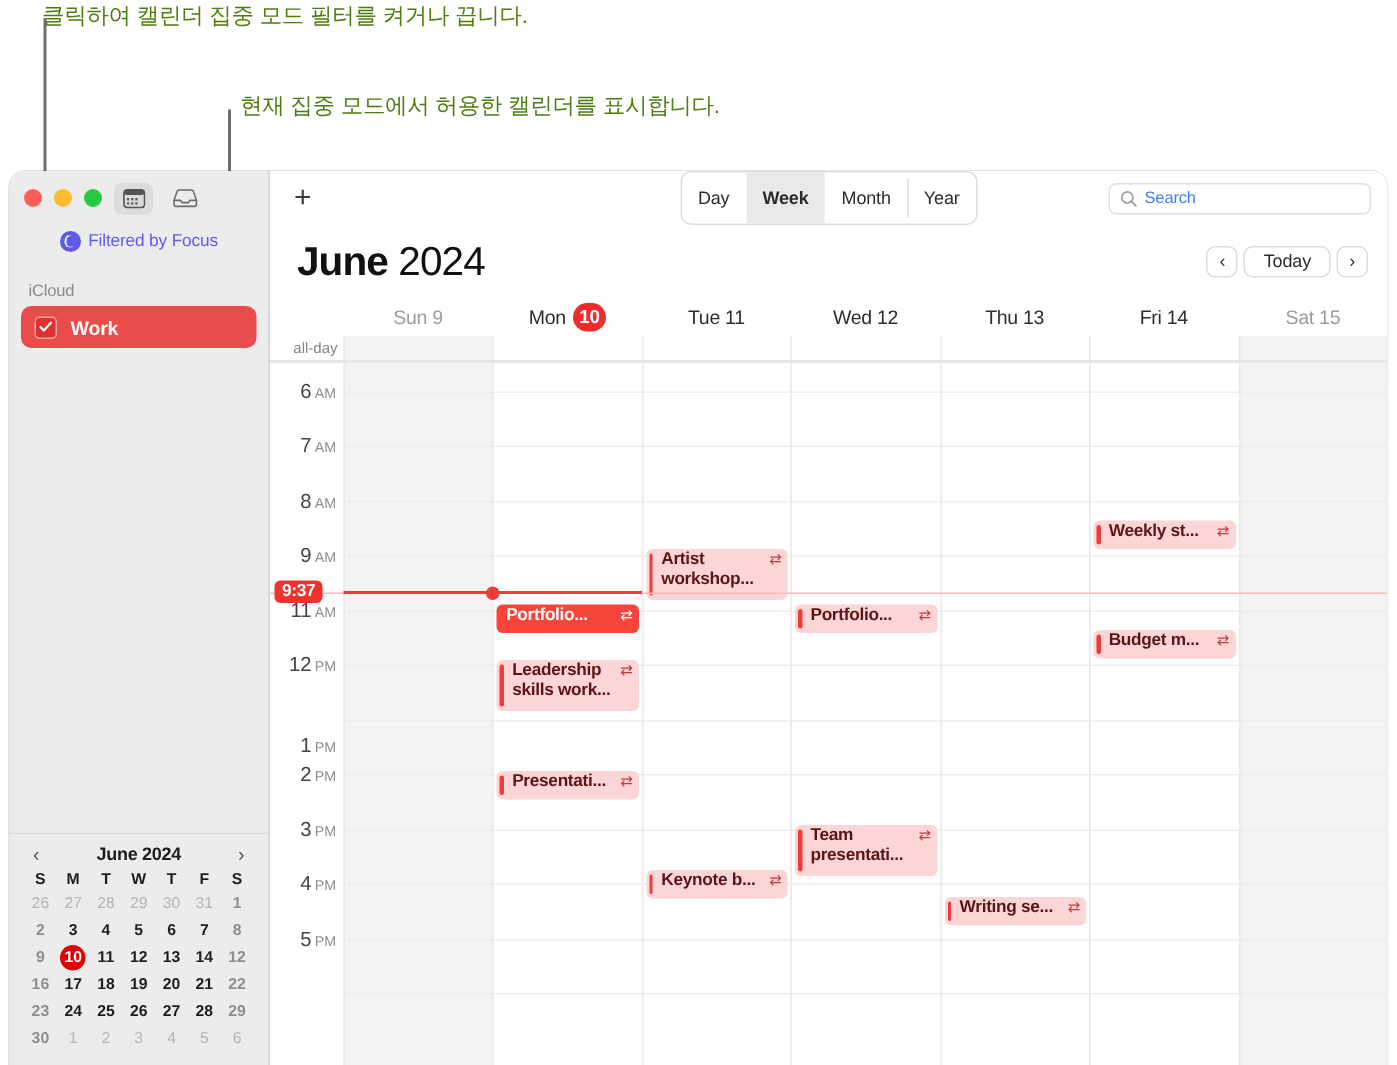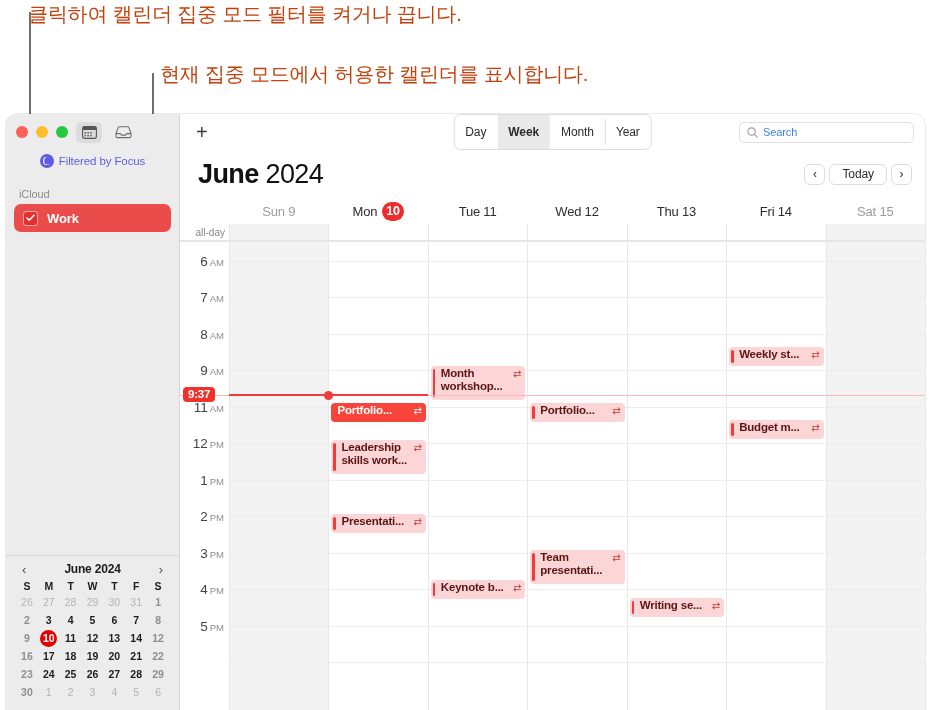--- a/index.html
+++ b/index.html
@@ -8,22 +8,22 @@
     background: #ffffff;
     font-family: "Liberation Sans", "DejaVu Sans", sans-serif;
     overflow: hidden;
     position: relative;
     -webkit-font-smoothing: antialiased;
   }
 
   
   .callout-text {
     position: absolute;
-    font-size: 20px;
-    color: #c2410c;
+    font-size: 15px;
+    color: #4d7c0f;
     white-space: nowrap;
     letter-spacing: -0.2px;
   }
   #callout1-text { left: 28px; top: 1px; }
   #callout2-text { left: 160px; top: 61px; }
   .callout-line {
     position: absolute;
     background: #6e6e6e;
   }
   #callout1-v { left: 29px; top: 12px; width: 2px; height: 168px; }
@@ -595,21 +595,21 @@
 
     <div class="scroll-area">
       <div class="grid" id="grid">
           <div class="time-col">
             <div class="time-label" style="top: 18.5px;">6<em>AM</em></div>
             <div class="time-label" style="top: 55px;">7<em>AM</em></div>
             <div class="time-label" style="top: 91.5px;">8<em>AM</em></div>
             <div class="time-label" style="top: 128px;">9<em>AM</em></div>
             <div class="time-label" style="top: 164.5px;">11<em>AM</em></div>
             <div class="time-label" style="top: 201px;">12<em>PM</em></div>
-            <div class="time-label" style="top: 238px; text-align: right;">1<em>PM</em></div>
+            <div class="time-label" style="top: 255px; text-align: right;">1<em>PM</em></div>
             <div class="time-label" style="top: 274px;">2<em>PM</em></div>
             <div class="time-label" style="top: 310.5px;">3<em>PM</em></div>
             <div class="time-label" style="top: 347px;">4<em>PM</em></div>
             <div class="time-label" style="top: 383.5px;">5<em>PM</em></div>
           </div>
           <div class="day-col weekend">
             <div class="hour-line" style="top: 18.5px;"></div>
             <div class="hour-line" style="top: 55px;"></div>
             <div class="hour-line" style="top: 91.5px;"></div>
             <div class="hour-line" style="top: 128px;"></div>
@@ -655,21 +655,21 @@
             <div class="hour-line" style="top: 128px;"></div>
             <div class="hour-line" style="top: 164.5px;"></div>
             <div class="hour-line" style="top: 201px;"></div>
             <div class="hour-line" style="top: 237.5px;"></div>
             <div class="hour-line" style="top: 274px;"></div>
             <div class="hour-line" style="top: 310.5px;"></div>
             <div class="hour-line" style="top: 347px;"></div>
             <div class="hour-line" style="top: 383.5px;"></div>
             <div class="hour-line" style="top: 420px;"></div>
             <div class="event" style="top: 124px; height: 34px;">
-              <div class="etitle">Month workshop...</div>
+              <div class="etitle">Artist workshop...</div>
               <div class="erepeat">⇄</div>
             </div>
             <div class="event" style="top: 338px; height: 19px;">
               <div class="etitle">Keynote b...</div>
               <div class="erepeat">⇄</div>
             </div>
           </div>
           <div class="day-col">
             <div class="hour-line" style="top: 18.5px;"></div>
             <div class="hour-line" style="top: 55px;"></div>

